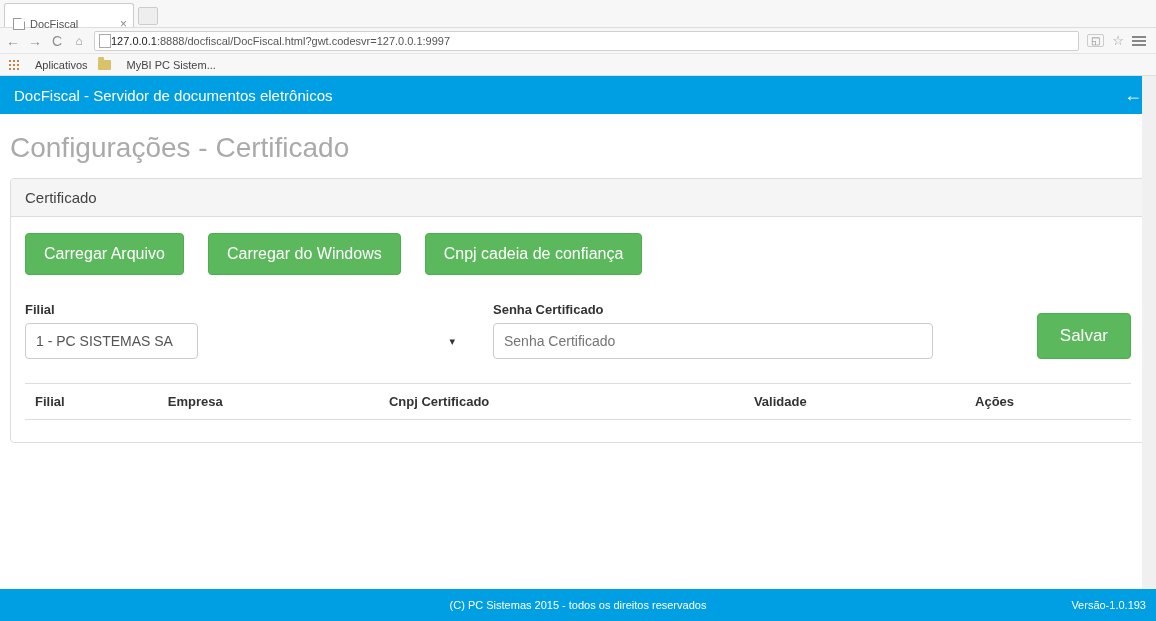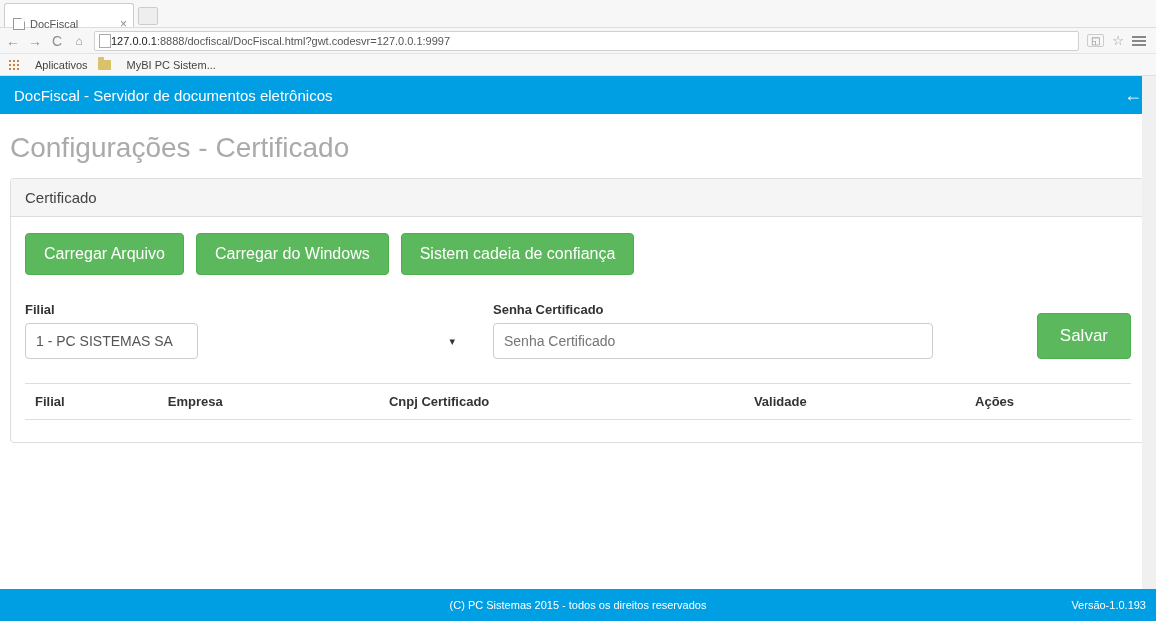--- a/index.html
+++ b/index.html
@@ -55,21 +55,21 @@
   .back-arrow { font-size: 18px; font-weight: bold; }
   
   
   .page { padding: 18px 10px 10px 10px; }
   .page-title { font-size: 28px; font-weight: 300; color: #aaa; margin-bottom: 14px; }
   
   .panel { border: 1px solid #ddd; border-radius: 4px; }
   .panel-header { background: #f5f5f5; border-bottom: 1px solid #ddd; padding: 10px 14px; font-size: 15px; color: #444; border-radius: 4px 4px 0 0; }
   .panel-body { padding: 16px 14px 22px 14px; }
   
-  .btn-row { display: flex; gap: 12px; margin-bottom: 18px; }
+  .btn-row { display: flex; gap: 24px; margin-bottom: 18px; }
   .btn-green { background: #5cb85c; color: #fff; border: 1px solid #4cae4c; border-radius: 4px; padding: 11px 18px; font-size: 16px; cursor: pointer; }
   .btn-green.save { padding: 12px 22px; font-size: 17px; }
   
   .form-row { display: flex; gap: 28px; align-items: flex-end; }
   .form-group { display: flex; flex-direction: column; gap: 6px; }
   .form-group.filial { flex: 0 0 440px; }
   .form-group.senha { flex: 0 0 440px; }
   .form-label { font-size: 13px; font-weight: bold; color: #333; }
   .form-control { height: 36px; border: 1px solid #ccc; border-radius: 4px; padding: 0 10px; font-size: 14px; color: #555; background: #fff; }
   select.form-control { appearance: none; background: #fff; padding-right: 24px; }
@@ -145,21 +145,21 @@
 <div class="page">
   <div class="page-title">Configurações - Certificado</div>
 
   <div class="panel">
     <div class="panel-header">Certificado</div>
     <div class="panel-body">
 
       <div class="btn-row">
         <button class="btn-green">Carregar Arquivo</button>
         <button class="btn-green">Carregar do Windows</button>
-        <button class="btn-green">Sistem cadeia de confiança</button>
+        <button class="btn-green">Cnpj cadeia de confiança</button>
       </div>
 
       <div class="form-row">
         <div class="form-group filial">
           <label class="form-label">Filial</label>
           <div class="select-wrap">
             <select class="form-control">
               <option>1 - PC SISTEMAS SA</option>
             </select>
           </div>

